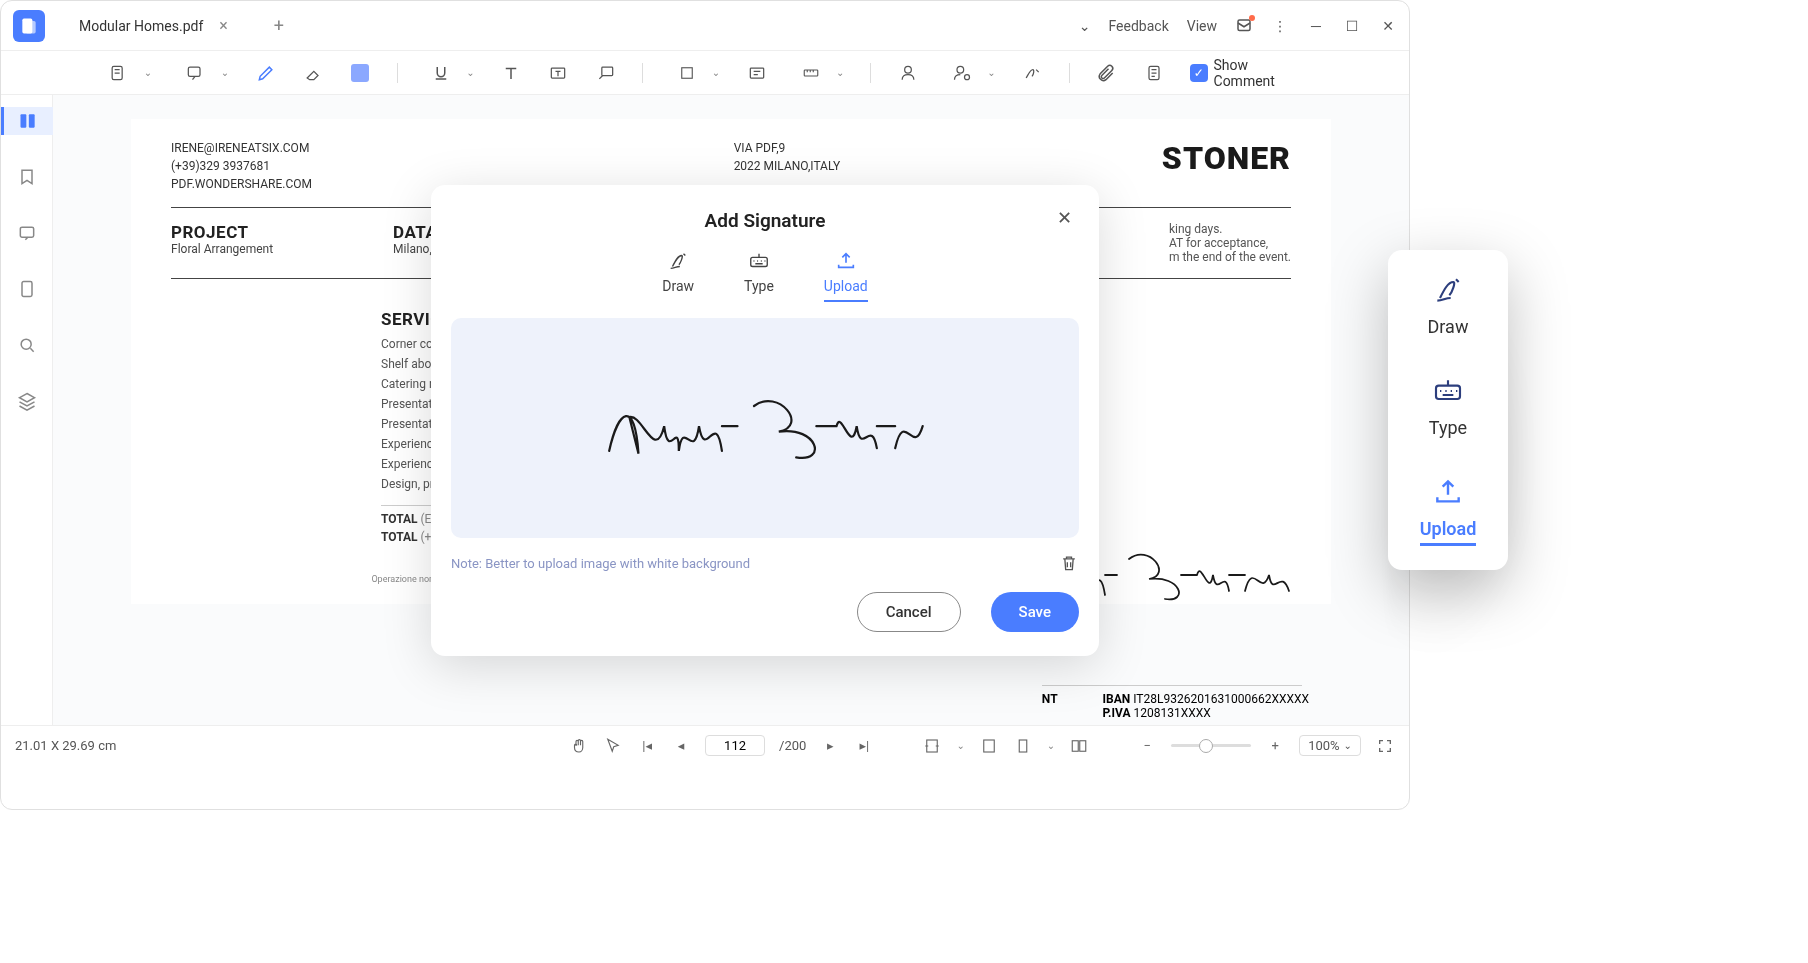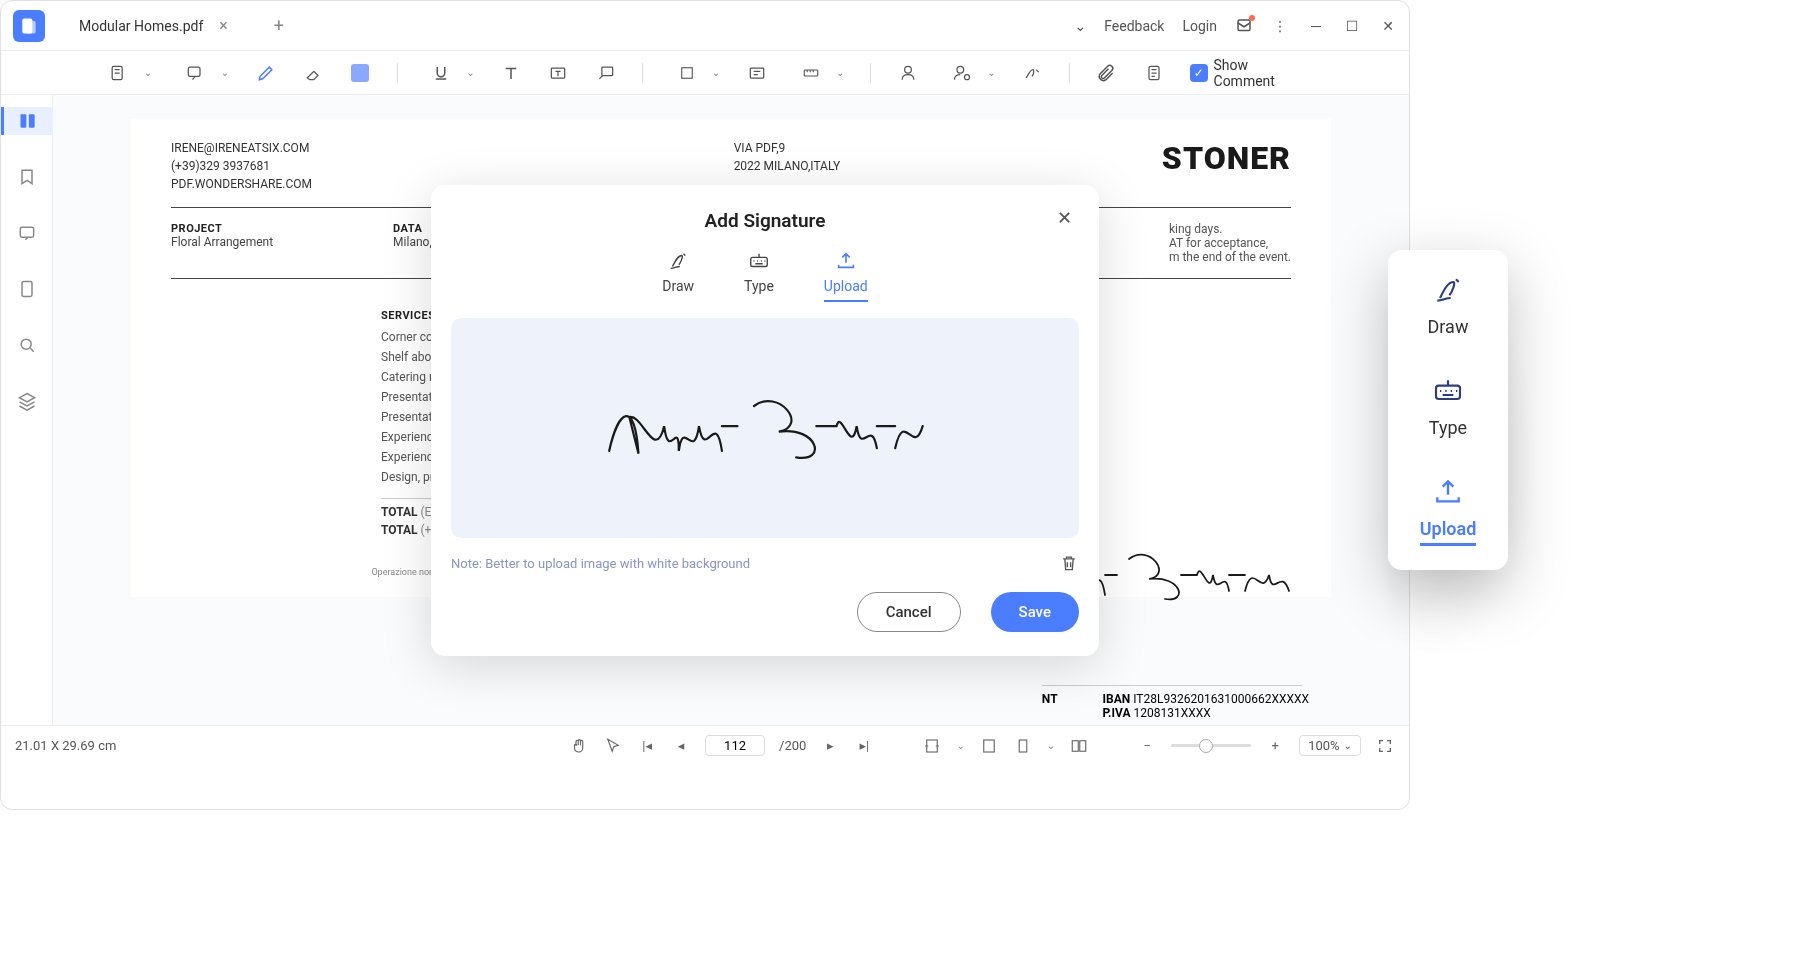--- a/index.html
+++ b/index.html
@@ -41,21 +41,21 @@
 .left-sidebar .side-item.active { background: #e8efff; color: #4a7dff; border-left: 3px solid #4a7dff; width: 52px; border-radius: 0; }
 
 .doc-view { flex: 1; background: #fafbfc; padding: 24px 40px; overflow: hidden; position: relative; }
 .doc-page { background: #fff; width: 100%; max-width: 1200px; margin: 0 auto; padding: 20px 40px; font-size: 13px; color: #333; }
 .doc-header { display: flex; justify-content: space-between; margin-bottom: 12px; }
 .doc-left { font-size: 12px; color: #333; line-height: 1.5; }
 .doc-mid { font-size: 12px; color: #333; line-height: 1.5; margin-left: 100px; }
 .doc-brand { font-size: 32px; font-weight: 900; letter-spacing: 1px; color: #1a1a1a; }
 .doc-rule { border-top: 1px solid #444; margin: 14px 0; }
 .doc-row { display: flex; gap: 120px; margin-bottom: 10px; }
-.doc-label { font-size: 11px; font-weight: 700; color: #222; letter-spacing: 0.5px; }
+.doc-label { font-size: 17px; font-weight: 700; color: #222; letter-spacing: 0.5px; }
 .doc-value { font-size: 12px; color: #444; }
 .doc-services { margin-top: 30px; }
 .doc-services-list div { font-size: 12px; color: #555; margin: 6px 0; }
 .doc-total { font-size: 12px; color: #333; margin: 4px 0; }
 .doc-total .muted { color: #888; }
 .doc-footer { font-size: 9px; color: #888; text-align: center; margin-top: 30px; }
 .doc-signature { position: absolute; right: 100px; top: 430px; }
 .doc-signature svg { width: 320px; height: 100px; }
 .doc-payment { position: absolute; right: 100px; top: 590px; font-size: 12px; }
 
@@ -109,21 +109,21 @@
     </div>
     <div class="tab">
       <span>Modular Homes.pdf</span>
       <span class="tab-close">×</span>
     </div>
     <div class="new-tab">+</div>
     <div class="title-spacer"></div>
     <div class="title-right">
       <span style="font-size:14px;">⌄</span>
       <span>Feedback</span>
-      <span>Login</span>
+      <span>View</span>
       <span class="win-btn bell-dot">
         <svg width="18" height="18" viewBox="0 0 24 24" fill="none" stroke="currentColor" stroke-width="2">
             <rect x="4" y="4" width="16" height="14" rx="2"></rect>
             <path d="M4 8l8 5 8-5"></path>
           </svg>
       </span>
       <span class="win-btn">⋮</span>
       <span class="win-btn">─</span>
       <span class="win-btn">☐</span>
       <span class="win-btn">✕</span>

